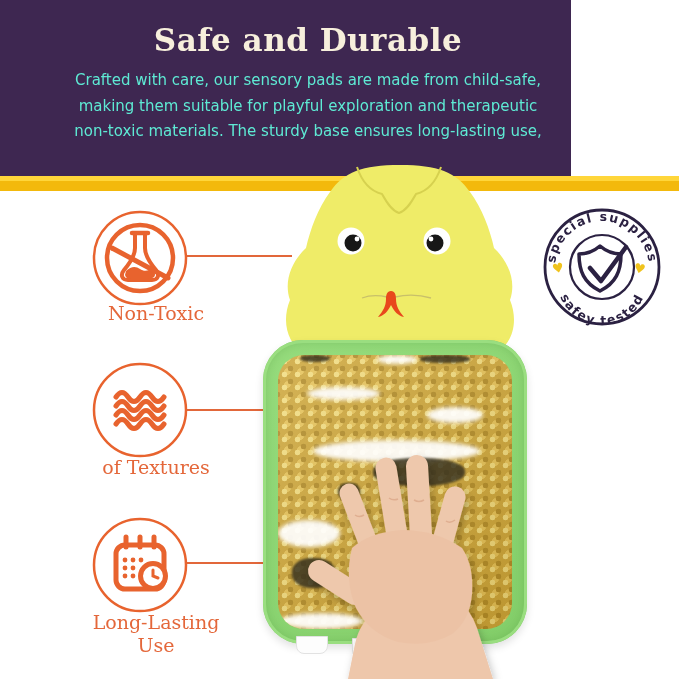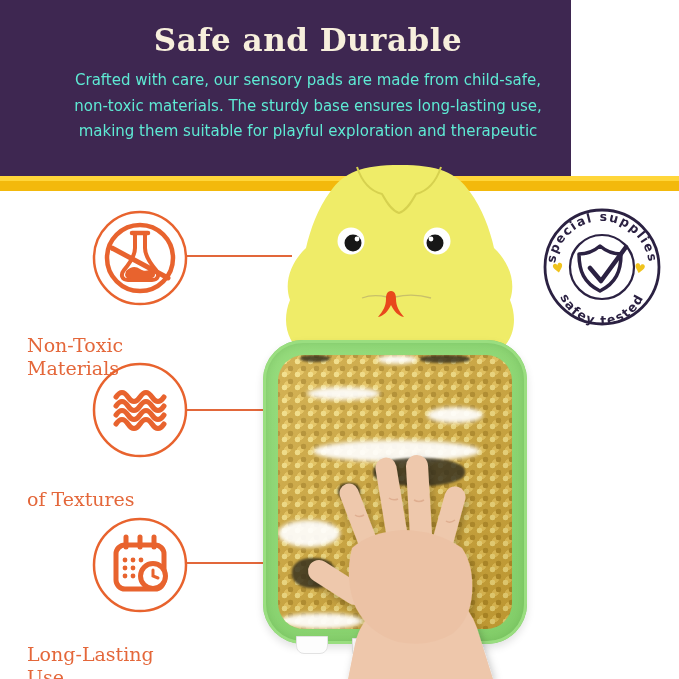--- a/index.html
+++ b/index.html
@@ -24,22 +24,22 @@
   .s-yel-circle{left:645px;top:45px;width:64px;height:64px;border-radius:50%;background:#f3c517;}
   .s-pink-rect{left:646px;top:117px;width:33px;height:15px;background:#f3bac2;}
   .s-teal-a{left:613px;top:142px;width:37px;height:26px;background:#41bcd3;}
   .s-teal-b{left:635px;top:158px;width:21px;height:15px;background:#41bcd3;}
   .s-olive-tri{left:652px;top:142px;width:27px;height:31px;background:#a3b32e;
     clip-path:polygon(100% 0,100% 100%,0 100%);}
 
   
   .feature-icon{position:absolute;width:100px;height:100px;z-index:2;}
   .fi-1{left:90px;top:208px;} .fi-2{left:90px;top:360px;} .fi-3{left:90px;top:515px;}
-  .feature-label{position:absolute;left:27px;width:200px;text-align:left;z-index:2;
-    font-family:"DejaVu Serif",serif;font-size:19px;line-height:23px;color:#e4673a;margin-top:32px;}
+  .feature-label{position:absolute;left:56px;width:200px;text-align:center;z-index:2;
+    font-family:"DejaVu Serif",serif;font-size:19px;line-height:23px;color:#e4673a;}
   .fl-1{top:302px;} .fl-2{top:456px;} .fl-3{top:611px;}
   .connector{position:absolute;height:2px;background:#e2673a;z-index:2;}
   .c-1{left:186px;top:255px;width:106px;}
   .c-2{left:187px;top:409px;width:77px;}
   .c-3{left:186px;top:562px;width:78px;}
 
   
   .layer-svg{position:absolute;left:0;top:0;width:679px;height:679px;pointer-events:none;}
   .z3{z-index:3;} .z5{z-index:5;}
   .pad{position:absolute;left:263px;top:340px;width:264px;height:304px;border-radius:40px;z-index:4;
@@ -62,22 +62,22 @@
 </style>
 </head>
 <body>
 
 <div class="canvas">
 
   <div class="header">
     <div class="header-title">Safe and Durable</div>
     <div class="header-body">
       <div>Crafted with care, our sensory pads are made from child-safe,</div>
+      <div>making them suitable for playful exploration and therapeutic</div>
       <div>non-toxic materials. The sturdy base ensures long-lasting use,</div>
-      <div>making them suitable for playful exploration and therapeutic</div>
     </div>
 
     <div class="shape s-yel-rect"></div>
     <div class="shape s-org-rect"></div>
     <div class="shape s-org-tall"></div>
     <div class="shape s-cream-line"></div>
     <div class="shape s-yel-circle"></div>
     <div class="shape s-pink-rect"></div>
     <div class="shape s-teal-a"></div>
     <div class="shape s-teal-b"></div>
@@ -92,21 +92,20 @@
   <svg class="feature-icon fi-1" viewBox="0 0 100 100">
     <circle cx="50" cy="50" r="46" fill="none" stroke="#e8632e" stroke-width="2.5"></circle>
     <circle cx="50" cy="50" r="33" fill="none" stroke="#e8632e" stroke-width="4.5"></circle>
     <path d="M 42 25 H 58" stroke="#e8632e" stroke-width="4.5" stroke-linecap="round" fill="none"></path>
     <path d="M 45 27 V 40 C 45 48 40 55 34 62 C 30 67 32 72 38 72 L 62 72 C 68 72 70 67 66 62 C 60 55 55 48 55 40 V 27" stroke="#e8632e" stroke-width="4" stroke-linejoin="round" fill="none"></path>
     <path d="M 36 63 C 41 58 46 58 50 61 C 54 64 59 63 62 60 C 65 64 66 67 64 69 Q 62 71 58 71 L 41 71 Q 36 71 35 67 Z" fill="#e8632e"></path>
     <path d="M 22 40 L 78 70" stroke="#e8632e" stroke-width="5" stroke-linecap="round"></path>
   </svg>
   <div class="feature-label fl-1">
     <div>Non-Toxic</div>
-    <div>Materials</div>
   </div>
 
   <svg class="feature-icon fi-2" viewBox="0 0 100 100">
     <circle cx="50" cy="50" r="46" fill="none" stroke="#e8632e" stroke-width="2.5"></circle>
     <g stroke="#e8632e" stroke-width="5" fill="none" stroke-linecap="round">
       <path d="M 26 37 q 6 -9 12 0 t 12 0 t 12 0 t 12 0"></path>
       <path d="M 26 46 q 6 -9 12 0 t 12 0 t 12 0 t 12 0"></path>
       <path d="M 26 55 q 6 -9 12 0 t 12 0 t 12 0 t 12 0"></path>
       <path d="M 26 64 q 6 -9 12 0 t 12 0 t 12 0 t 12 0"></path>
     </g>

